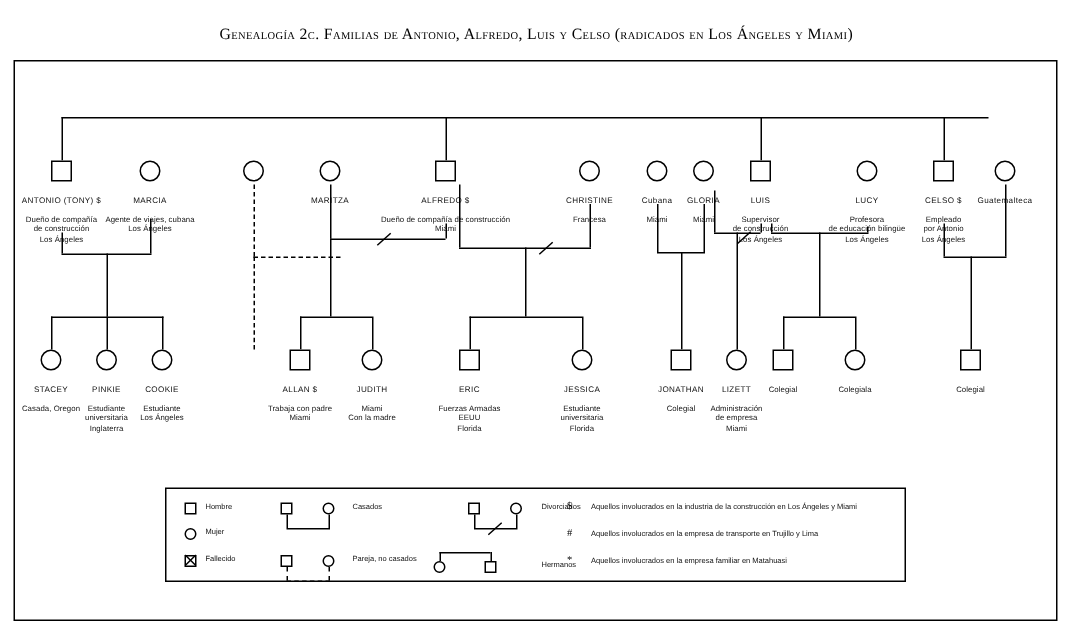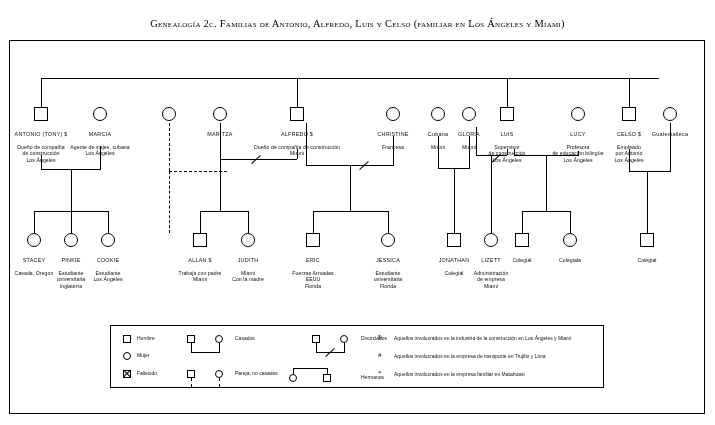--- a/index.html
+++ b/index.html
@@ -55,21 +55,21 @@
   .lgx{position:absolute;width:8px;height:8px;box-sizing:border-box;}
   .lgx:before,.lgx:after{content:"";position:absolute;left:-1px;top:3px;width:10px;height:1px;background:#000;}
   .lgx:before{transform:rotate(45deg);} .lgx:after{transform:rotate(-45deg);}
   .marksym{position:absolute;font-size:7px;font-family:"Liberation Serif",serif;color:#000;}
 </style>
 </head>
 <body>
 
 <div id="root">
 
-  <div id="title">Genealogía 2c. Familias de Antonio, Alfredo, Luis y Celso (familiar en Los Ángeles y Miami)</div>
+  <div id="title">Genealogía 2c. Familias de Antonio, Alfredo, Luis y Celso (radicados en Los Ángeles y Miami)</div>
 
   <div id="frame">
 
     <div class="ln h" style="left:31px;top:37px;width:618px;"></div>
     <div class="ln v" style="left:31px;top:37px;height:29px;"></div>
     <div class="ln v" style="left:287px;top:37px;height:29px;"></div>
     <div class="ln v" style="left:497px;top:37px;height:29px;"></div>
     <div class="ln v" style="left:619px;top:37px;height:29px;"></div>
 
     <div class="node" style="left:24px;top:66px;">

